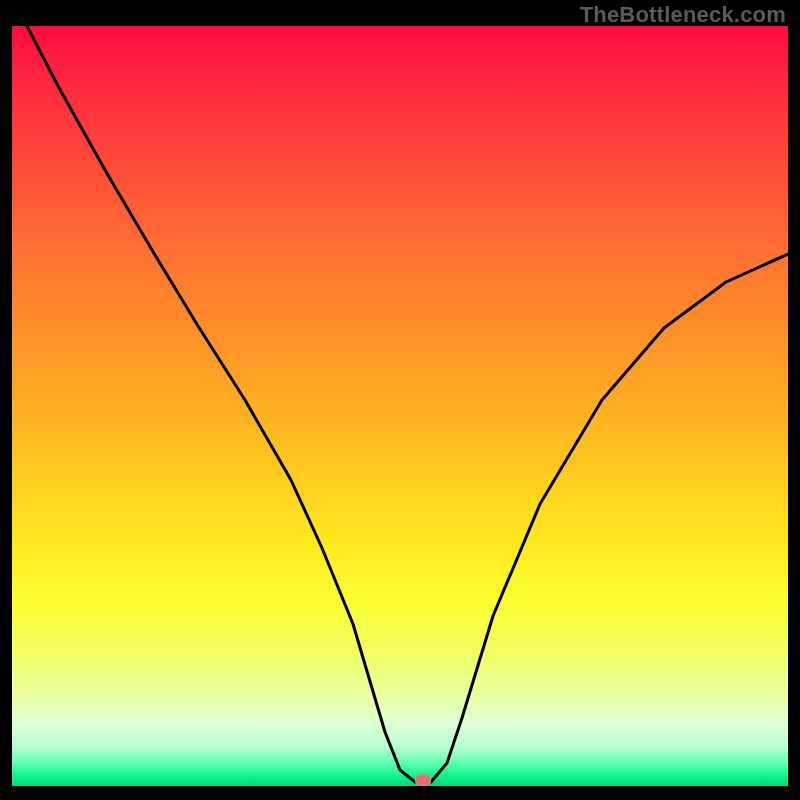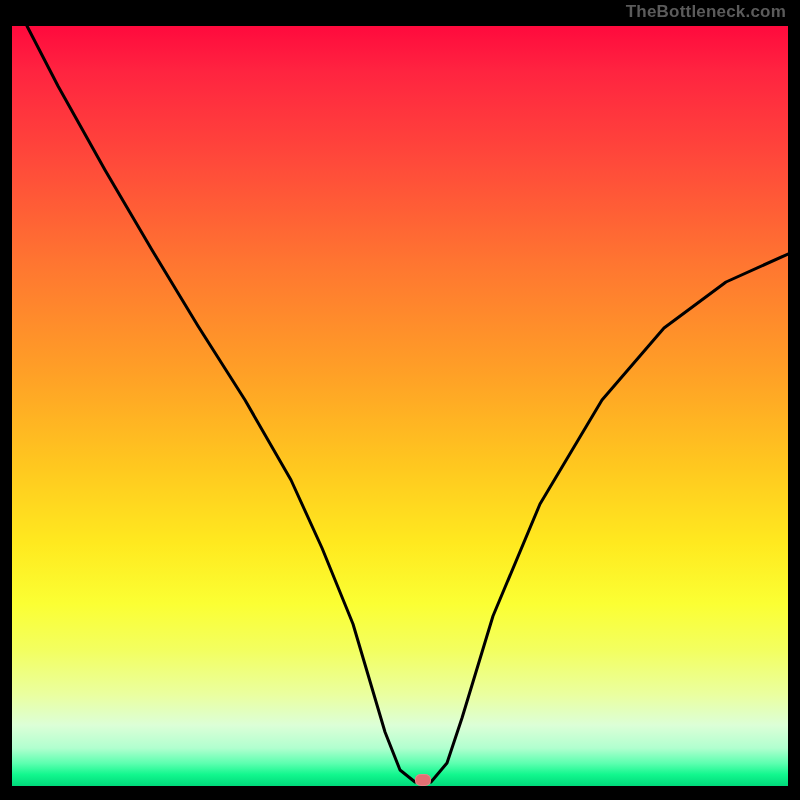--- a/index.html
+++ b/index.html
@@ -15,21 +15,21 @@
     position: relative;
     width: 800px;
     height: 800px;
     background: #000000;
   }
   .watermark {
     position: absolute;
     top: 2px;
     right: 14px;
     color: #5b5b5b;
-    font-size: 17px;
+    font-size: 22px;
     font-weight: 600;
     letter-spacing: 0.2px;
     z-index: 10;
     margin-left: 26px;
   }
   .plot-area {
     position: absolute;
     left: 12px;
     top: 26px;
     width: 776px;

